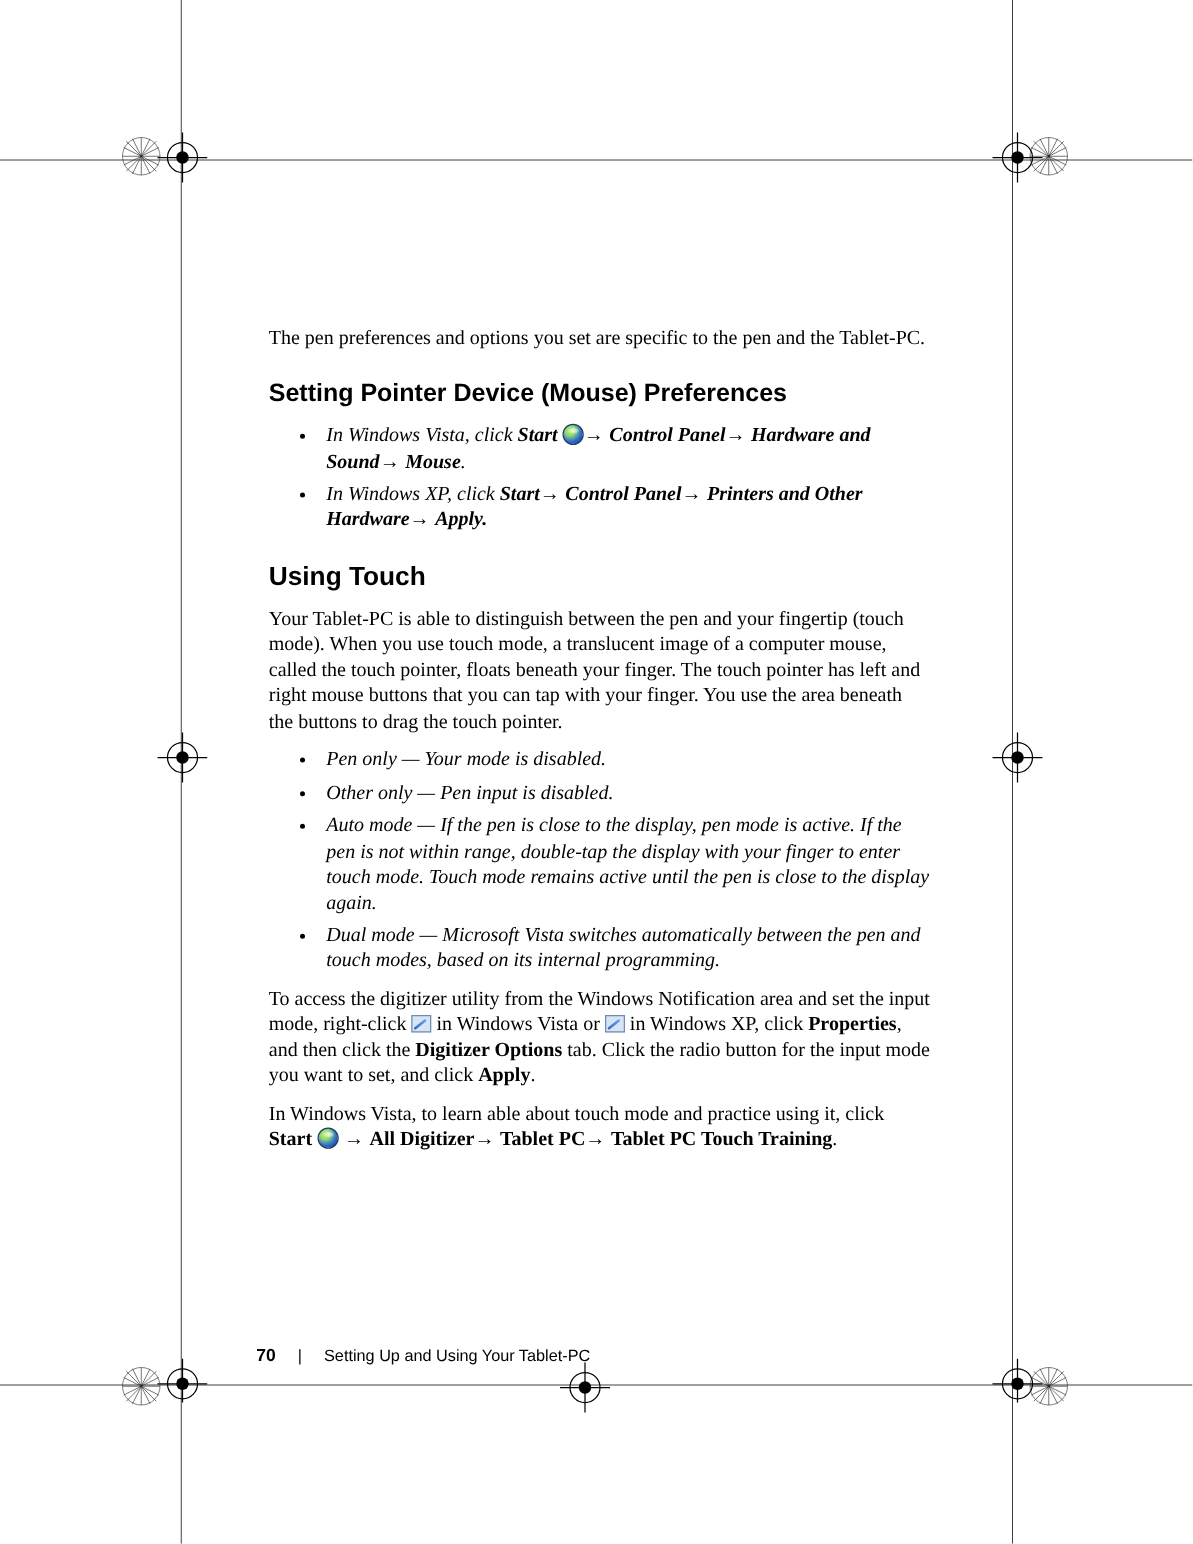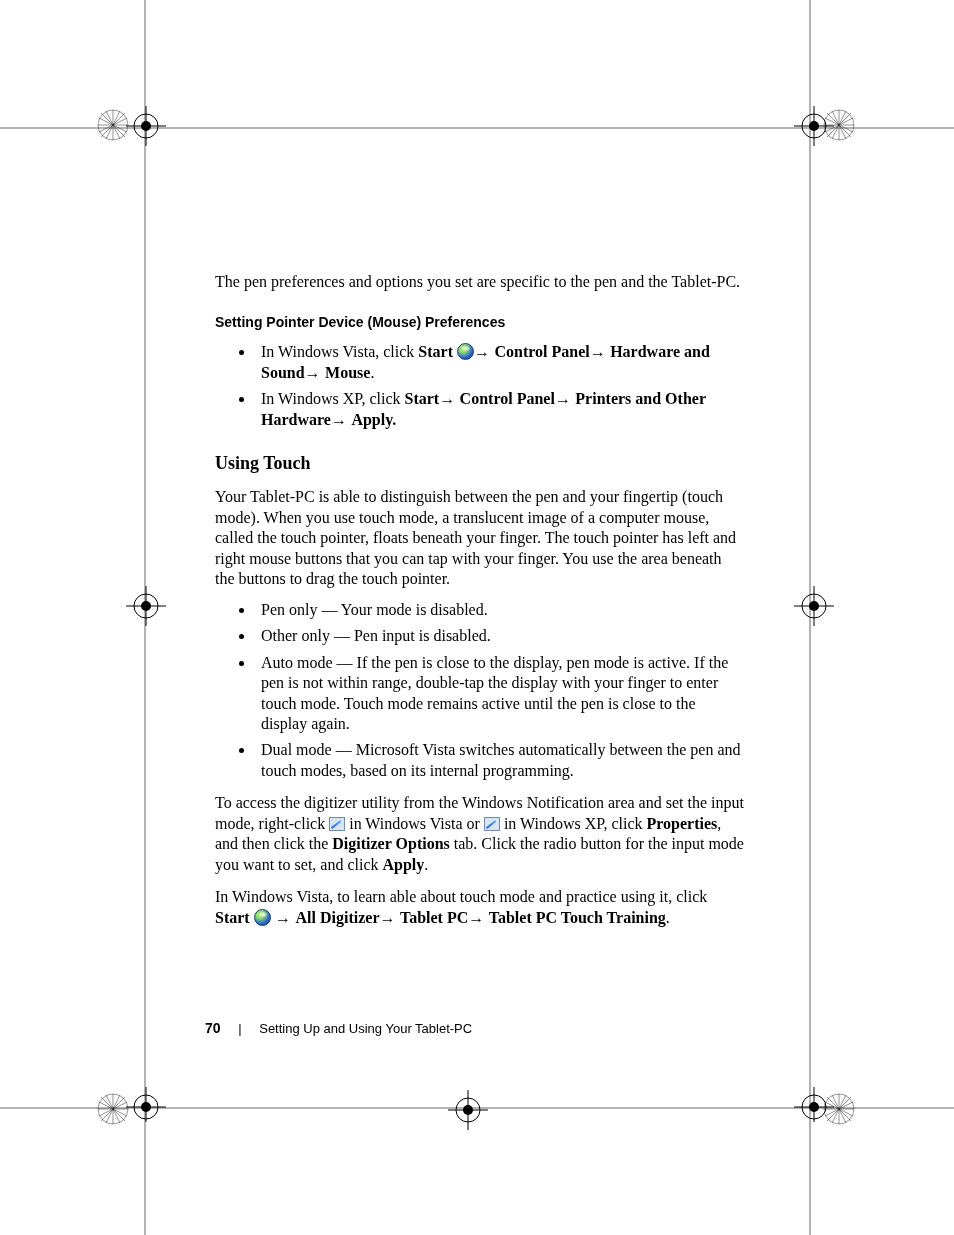--- a/index.html
+++ b/index.html
@@ -12,39 +12,40 @@
     color: #000;
     position: relative;
   }
   .page {
     position: absolute;
     left: 215px;
     top: 260px;
     width: 530px;
   }
   p {
-    margin: 12px 0 10px 0;
+    margin: 1px 0 10px 0;
     font-size: 16px;
     line-height: 1.28;
   }
   .sans-bold-sub {
     font-family: Helvetica, Arial, sans-serif;
     font-weight: bold;
-    font-size: 14px;
+    font-size: 20px;
     margin: 22px 0 10px 0;
   }
   .sans-bold-heading {
-    font-family: Liberation Serif, serif;
+    font-family: Liberation Sans, sans-serif;
     font-weight: bold;
-    font-size: 18px;
+    font-size: 21px;
     margin: 22px 0 10px 0;
   }
   ul {
     margin: 4px 0 10px 0;
     padding-left: 40px;
+    font-style: italic;
   }
   li {
     font-size: 16px;
     line-height: 1.28;
     margin-bottom: 6px;
     padding-left: 6px;
   }
   .seb { font-weight: bold; font-family: Georgia, 'Times New Roman', serif; }
   .arrow { font-family: Arial, sans-serif; }
   .start-orb {
@@ -81,21 +82,21 @@
     left:2px; bottom:1px;
     width:12px; height:2px;
     background:linear-gradient(45deg,#2a62c7,#6aa6ff);
     transform:rotate(-38deg);
     transform-origin:left bottom;
     border-radius:1px;
   }
   .footer {
     position: absolute;
     left: 205px;
-    top: 1020px;
+    top: 1076px;
     font-family: Helvetica, Arial, sans-serif;
     font-size: 13px;
     width: 560px;
   }
   .footer .pn { font-weight: bold; font-size: 14px; }
   .footer .sep { margin: 0 14px; color:#000; }
   
   .regmark { position:absolute; width:80px; height:80px; }
   .regmark svg { width:100%; height:100%; }
   .tl { left:86px; top:86px; }

